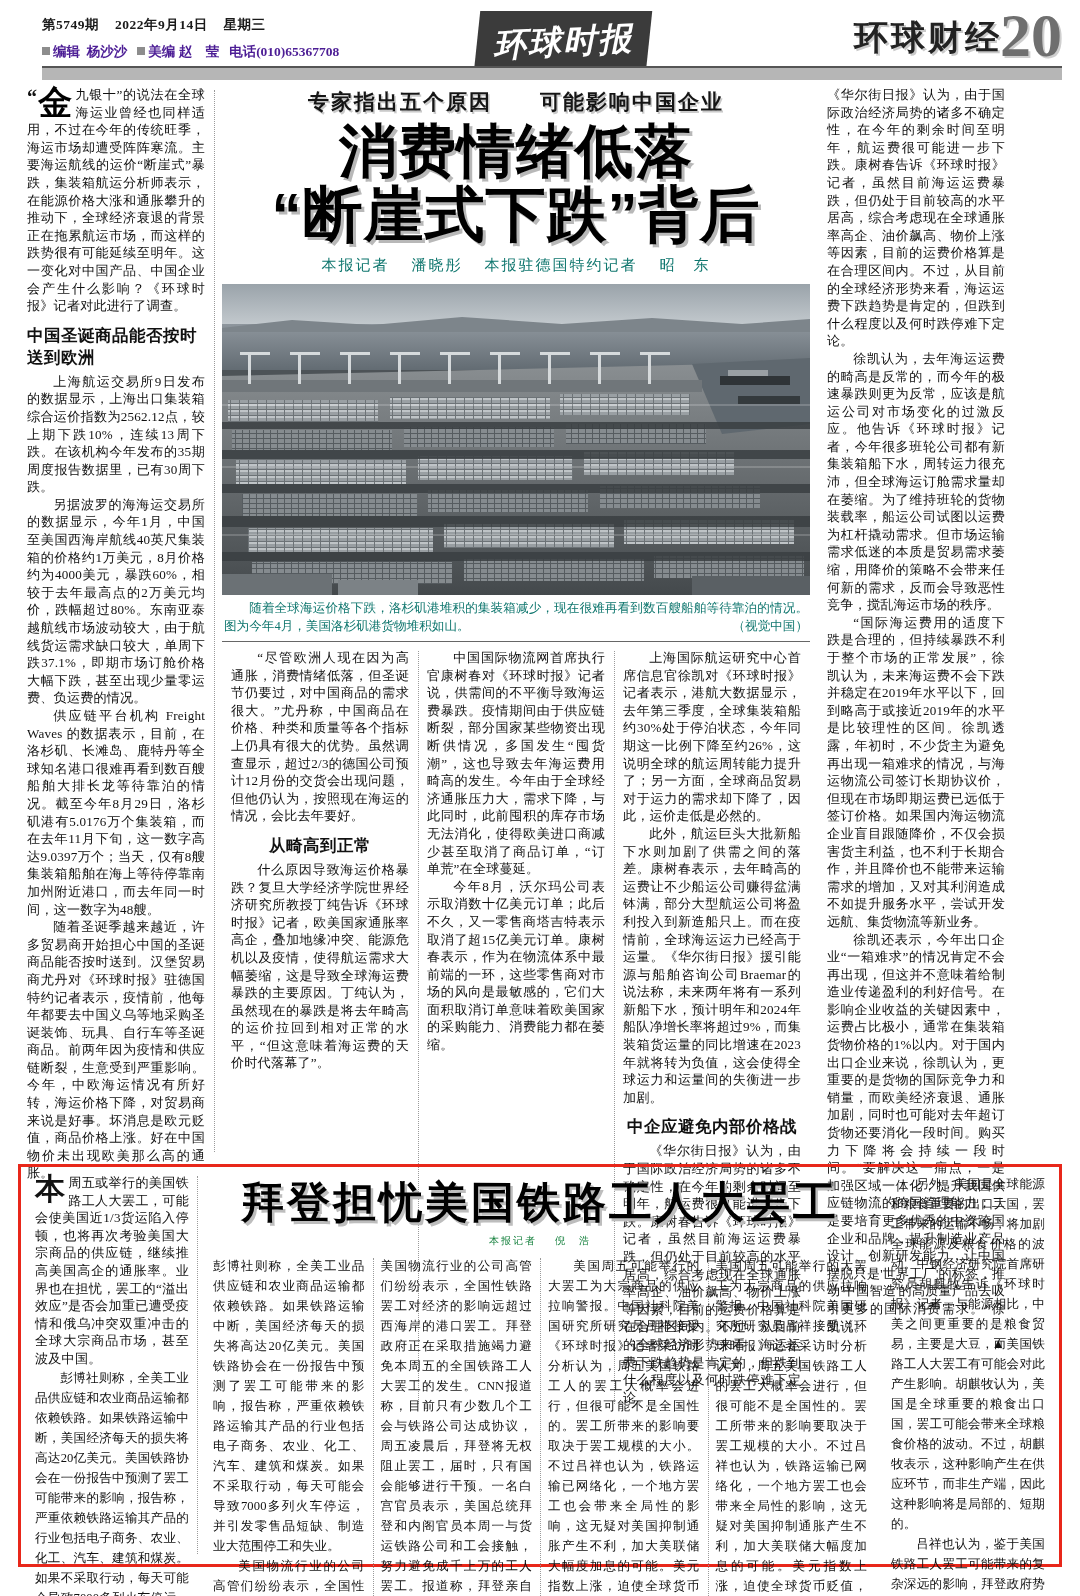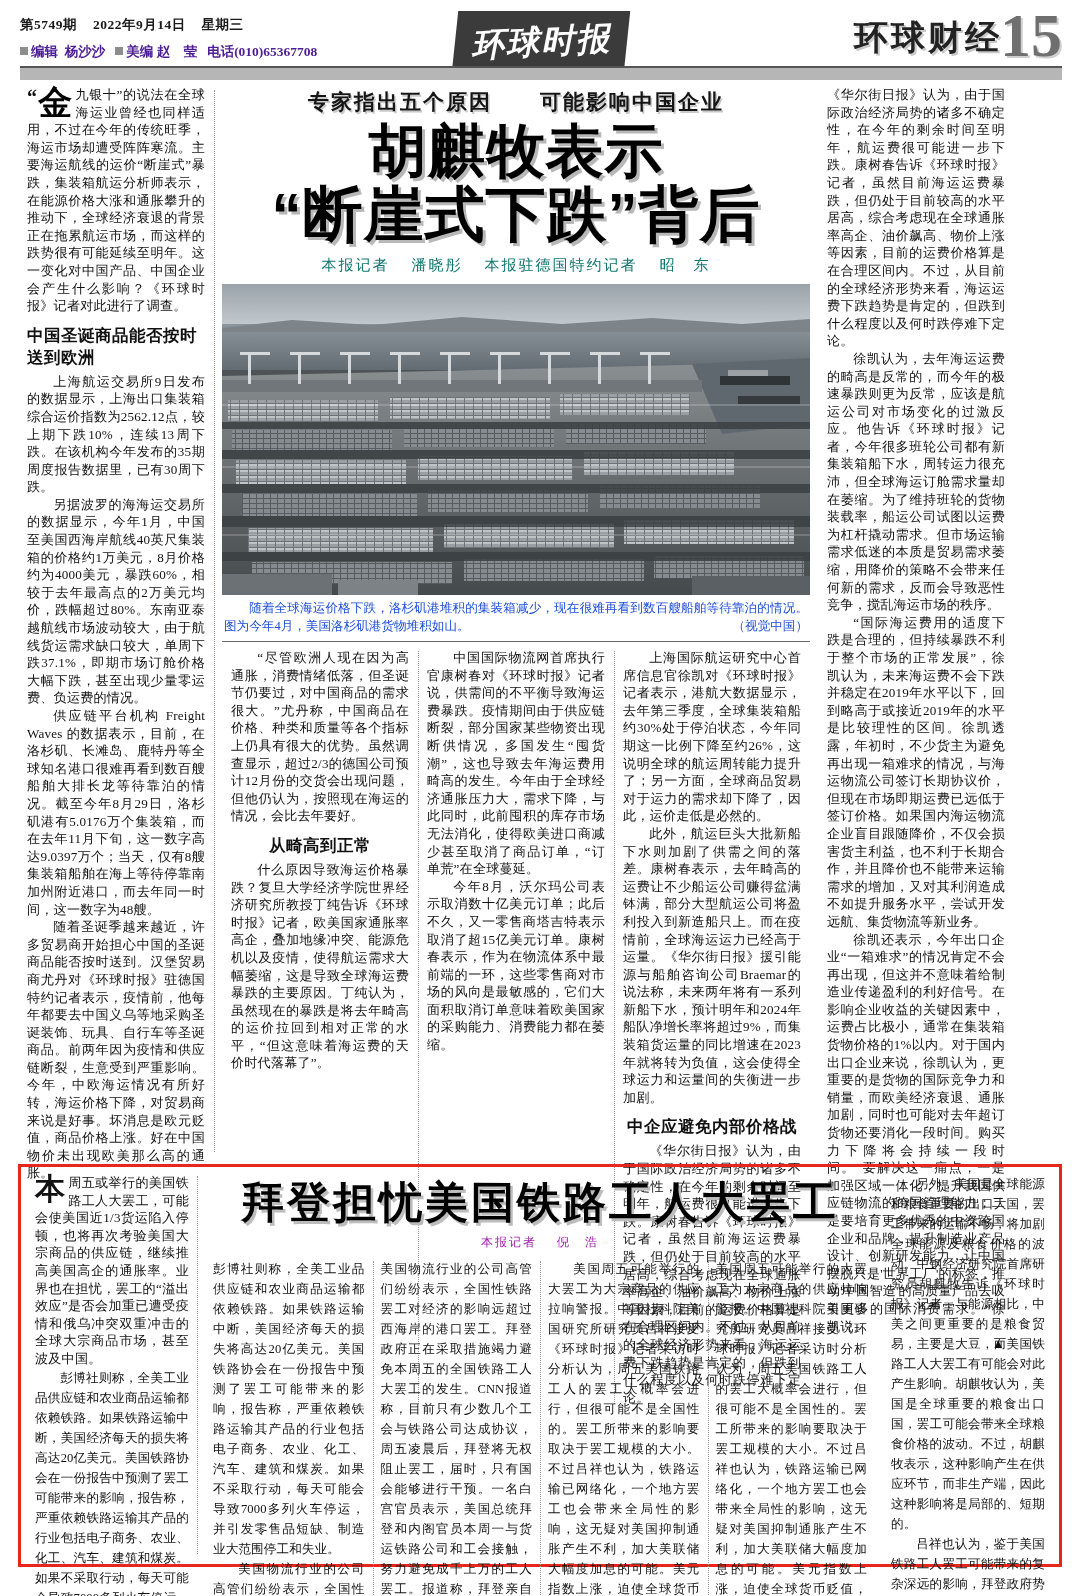--- a/index.html
+++ b/index.html
@@ -15,20 +15,21 @@
     position: relative;
     overflow: hidden;
   }
 
   
   .masthead {
     position: relative;
     height: 86px;
     padding: 0 18px;
     box-sizing: border-box;
+    margin-left: 22px;
   }
   .mast-left {
     position: absolute;
     left: 20px;
     top: 16px;
   }
   .mast-line1 {
     font-size: 13.5px;
     font-weight: bold;
     letter-spacing: 0.5px;
@@ -241,21 +242,21 @@
     background: #6e7276;
   }
   .photo svg { display: block; width: 100%; height: 100%; }
 
   .caption {
     margin-top: 5px;
     font-size: 12.6px;
     line-height: 17.5px;
     text-indent: 2em;
     text-align: justify;
-    color: #1d4ed8;
+    color: #0f766e;
     padding: 0 2px;
   }
   .caption .src { float: right; }
 
   .photo-underrule {
     border-bottom: 1px solid #666;
     margin: 6px 0 7px 0;
   }
 
   
@@ -312,24 +313,24 @@
     font-weight: bold;
     font-size: 43px;
     line-height: 48px;
     letter-spacing: 3px;
     text-shadow: 2.5px 2.5px 0 #bdbdbd;
     color: #000;
     margin-top: 4px;
   }
   .b-byline {
     text-align: center;
-    font-size: 12px;
+    font-size: 10px;
     letter-spacing: 2px;
     margin: 8px 0 8px 0;
-    color: #a21caf;
+    color: #15803d;
   }
   .b-cols {
     display: flex;
   }
   .b-cols .icol {
     width: 170px;
     box-sizing: border-box;
     padding: 0 8px;
     position: relative;
   }
@@ -373,21 +374,21 @@
       <span class="seg"><span class="sq"></span><span>编辑</span>&nbsp;&nbsp;<span>杨沙沙</span></span><span class="seg"><span class="sq"></span><span>美编</span>&nbsp;<span>赵　莹</span></span><span>电话(010)65367708</span>
     </div>
   </div>
 
   <div class="mast-logo">
     <span>环球时报</span>
   </div>
 
   <div class="mast-right">
     <div class="mast-section">环球财经</div>
-    <div class="mast-pageno">15</div>
+    <div class="mast-pageno">20</div>
   </div>
 
   <div class="mast-rule"></div>
 </div>
 
 <div class="page">
 
   <div class="top-article">
 
     <div class="col">
@@ -398,21 +399,21 @@
       <p class="bt">供应链平台机构 Freight Waves 的数据表示，目前，在洛杉矶、长滩岛、鹿特丹等全球知名港口很难再看到数百艘船舶大排长龙等待靠泊的情况。截至今年8月29日，洛杉矶港有5.0176万个集装箱，而在去年11月下旬，这一数字高达9.0397万个；当天，仅有8艘集装箱船舶在海上等待停靠南加州附近港口，而去年同一时间，这一数字为48艘。</p>
       <p class="bt">随着圣诞季越来越近，许多贸易商开始担心中国的圣诞商品能否按时送到。汉堡贸易商尤丹对《环球时报》驻德国特约记者表示，疫情前，他每年都要去中国义乌等地采购圣诞装饰、玩具、自行车等圣诞商品。前两年因为疫情和供应链断裂，生意受到严重影响。今年，中欧海运情况有所好转，海运价格下降，对贸易商来说是好事。坏消息是欧元贬值，商品价格上涨。好在中国物价未出现欧美那么高的通胀。</p>
     </div>
 
     <div class="center-block">
       <div class="kicker">
         <span>专家指出五个原因</span>
         <span>可能影响中国企业</span>
       </div>
       <div class="headline">
-        <div class="l1">胡麒牧表示</div>
+        <div class="l1">消费情绪低落</div>
         <div class="l2">“断崖式下跌”背后</div>
       </div>
       <div class="byline">
         <span>本报记者</span><span class="gap"></span><span>潘晓彤</span><span class="gap"></span><span>本报驻德国特约记者</span><span class="gap"></span><span>昭　东</span>
       </div>
 
       <div class="photo">
         <svg viewBox="0 0 588 311" preserveAspectRatio="none">
           <defs>
             <linearGradient id="sky" x1="0" y1="0" x2="0" y2="1">

